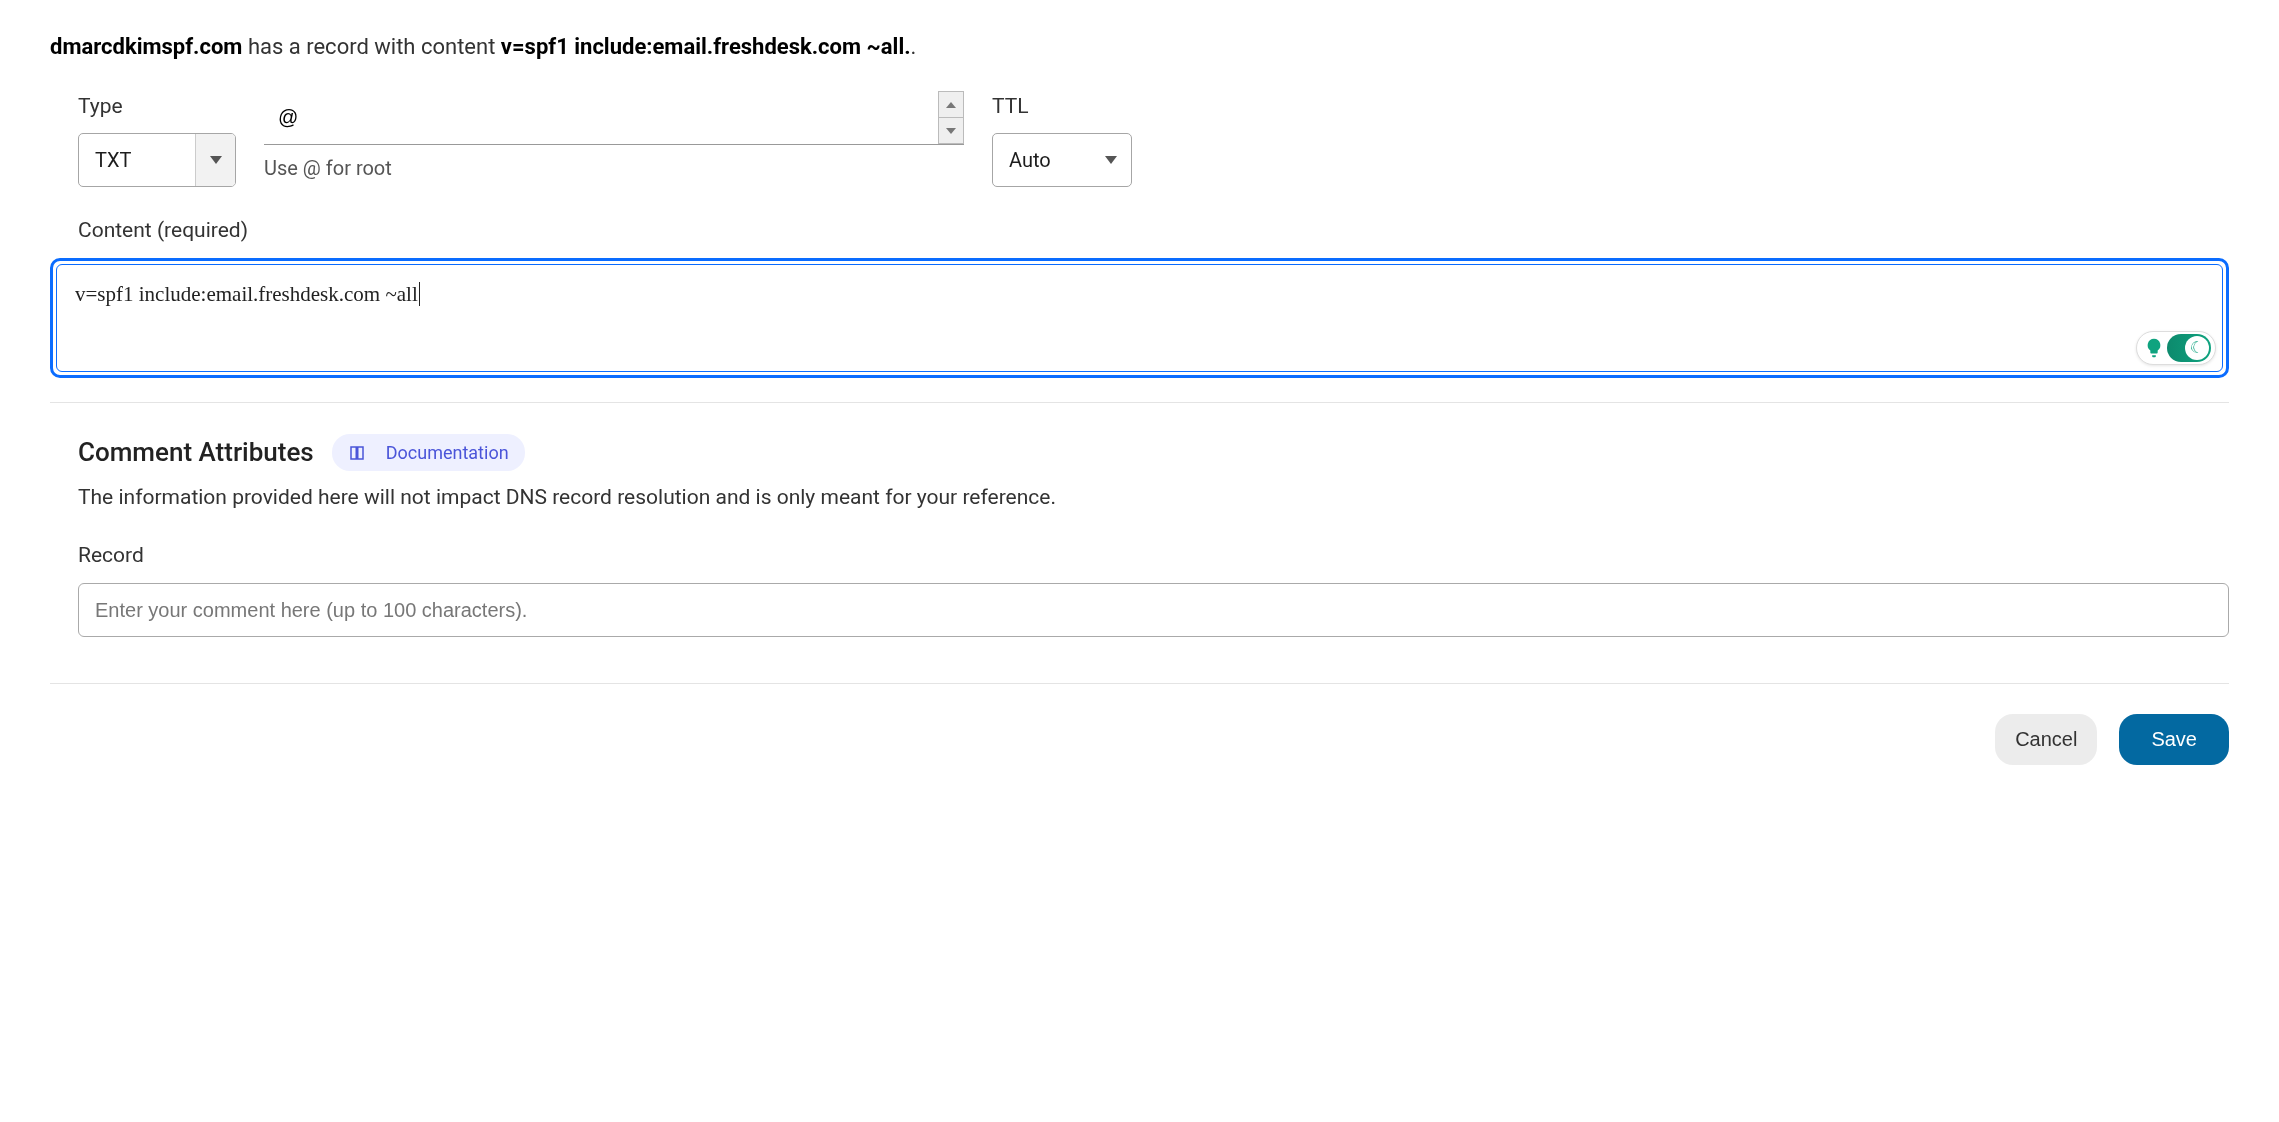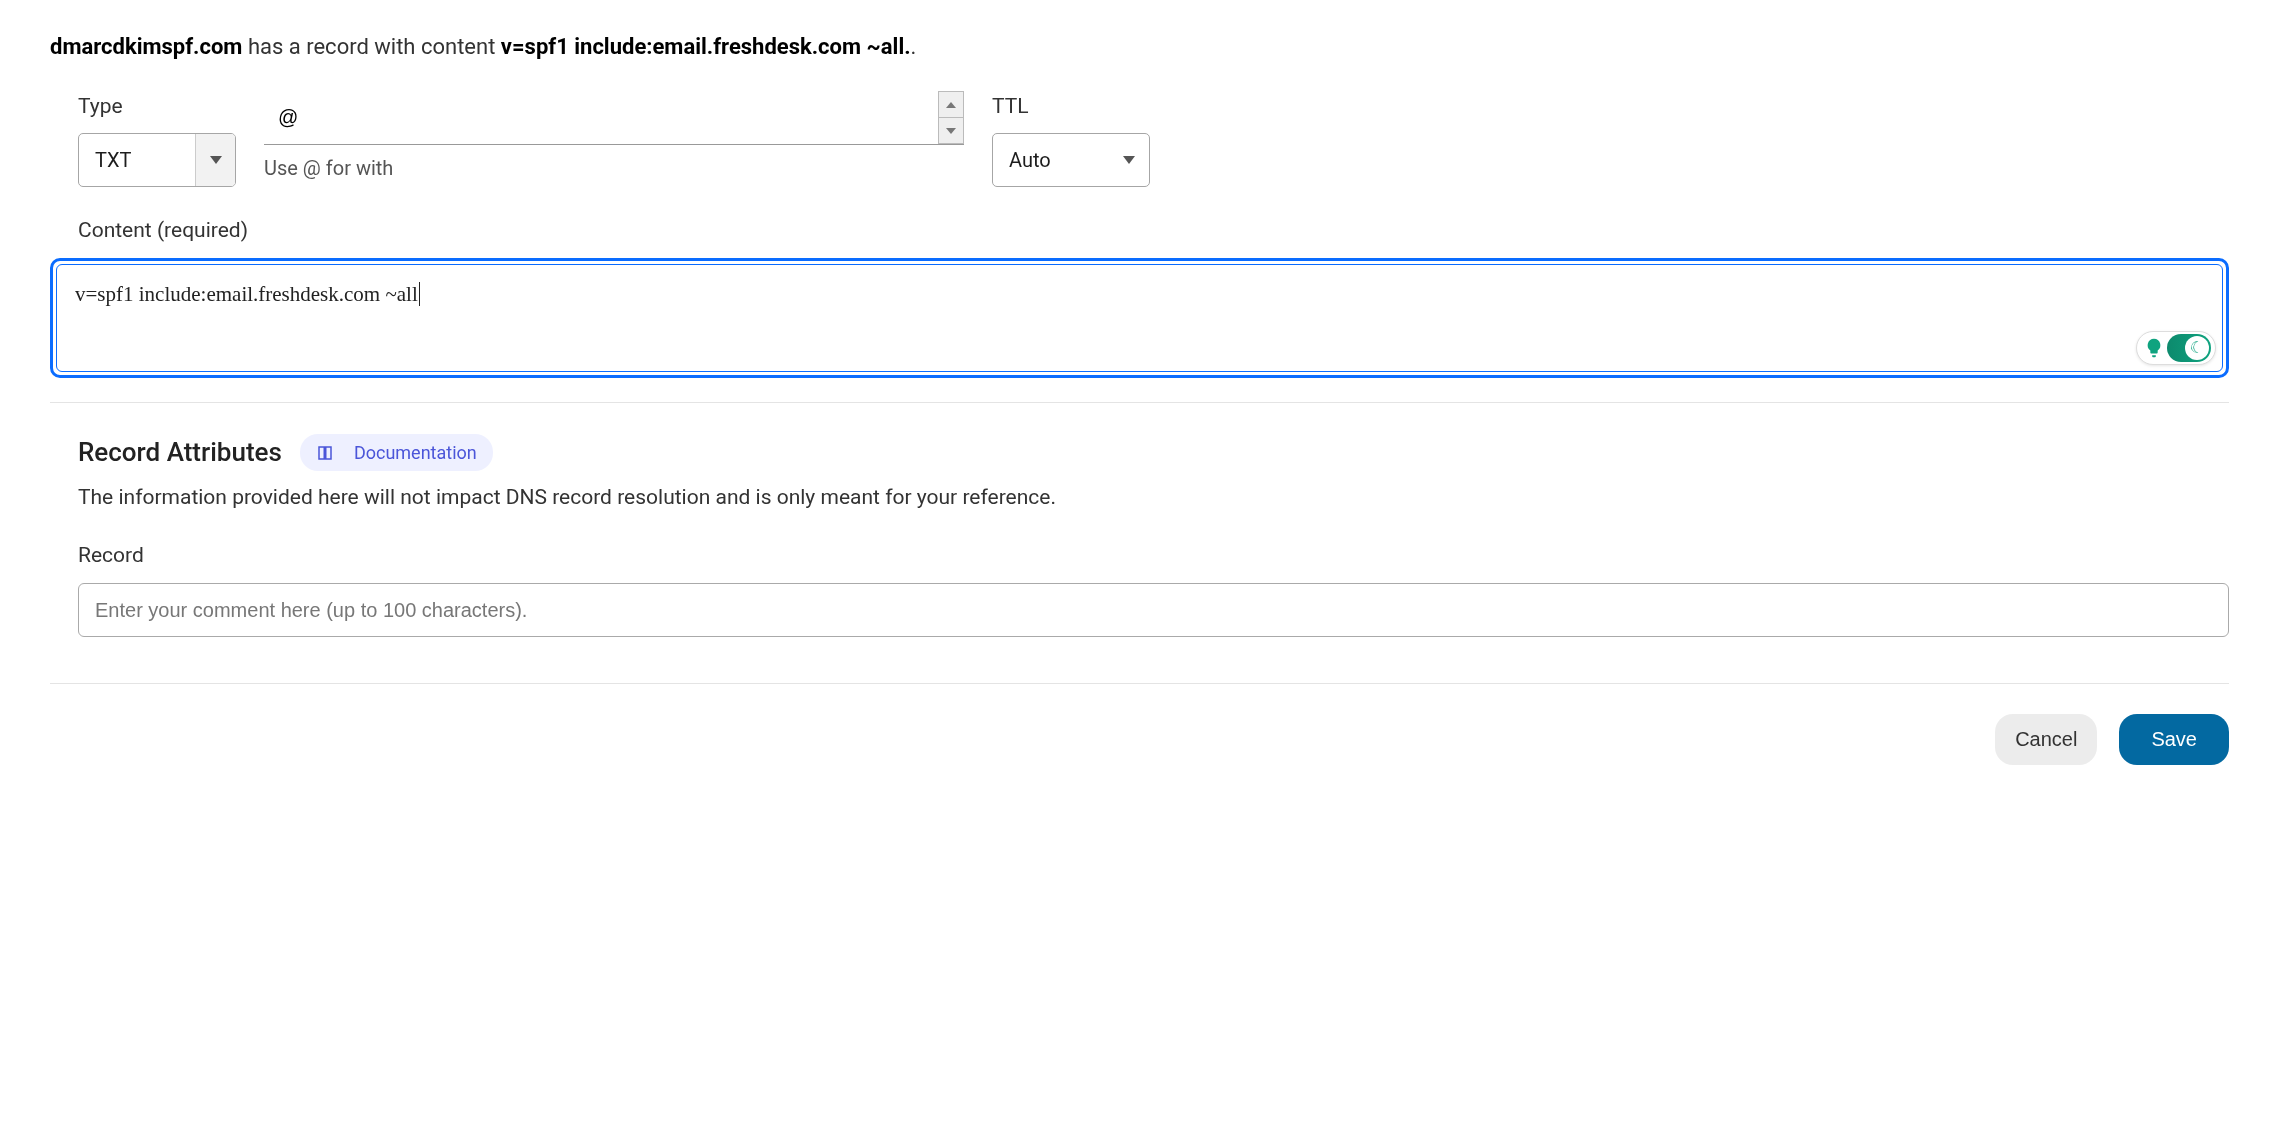--- a/index.html
+++ b/index.html
@@ -51,21 +51,21 @@
     .select-btn {
       width: 40px;
       height: 100%;
       display: flex;
       align-items: center;
       justify-content: center;
       border-left: 1px solid #ccc;
       background: #f2f2f2;
     }
     .type-field { width: 158px; }
-    .ttl-field .select-wrap { width: 158px; }
+    .ttl-field .select-wrap { width: 140px; }
     .ttl-field .select-btn { border-left: none; background: transparent; }
     .caret-down {
       width: 0; height: 0;
       border-left: 6px solid transparent;
       border-right: 6px solid transparent;
       border-top: 8px solid #555;
     }
     .name-input-wrap {
       display: flex;
       border-bottom: 1px solid #999;
@@ -272,21 +272,21 @@
       <input class="name-input" value="@" style="">
       <div class="spinner">
         <div class="spinner-half">
             <div class="sp-up"></div>
           </div>
         <div class="spinner-half">
             <div class="sp-down"></div>
           </div>
       </div>
     </div>
-    <div class="hint">Use @ for with</div>
+    <div class="hint">Use @ for root</div>
   </div>
 
   <div class="field ttl-field">
     <div class="field-label">TTL</div>
     <div class="select-wrap">
       <div class="select-text">Auto</div>
       <div class="select-btn">
         <div class="caret-down"></div>
       </div>
     </div>
@@ -309,21 +309,21 @@
           </div>
       </div>
     </div>
   </div>
 </div>
 
 <hr class="divider">
 
 <div class="attrs">
   <div class="attrs-title-row">
-    <div class="attrs-title">Record Attributes</div>
+    <div class="attrs-title">Comment Attributes</div>
     <a class="doc-badge">
       <svg viewBox="0 0 24 24" fill="none" stroke="currentColor" stroke-width="2">
           <path d="M4 4h7v16H4zM13 4h7v16h-7z"></path>
         </svg>
       <span>Documentation</span>
     </a>
   </div>
   <div class="attrs-desc">The information provided here will not impact DNS record resolution and is only meant for your reference.</div>
 </div>
 

